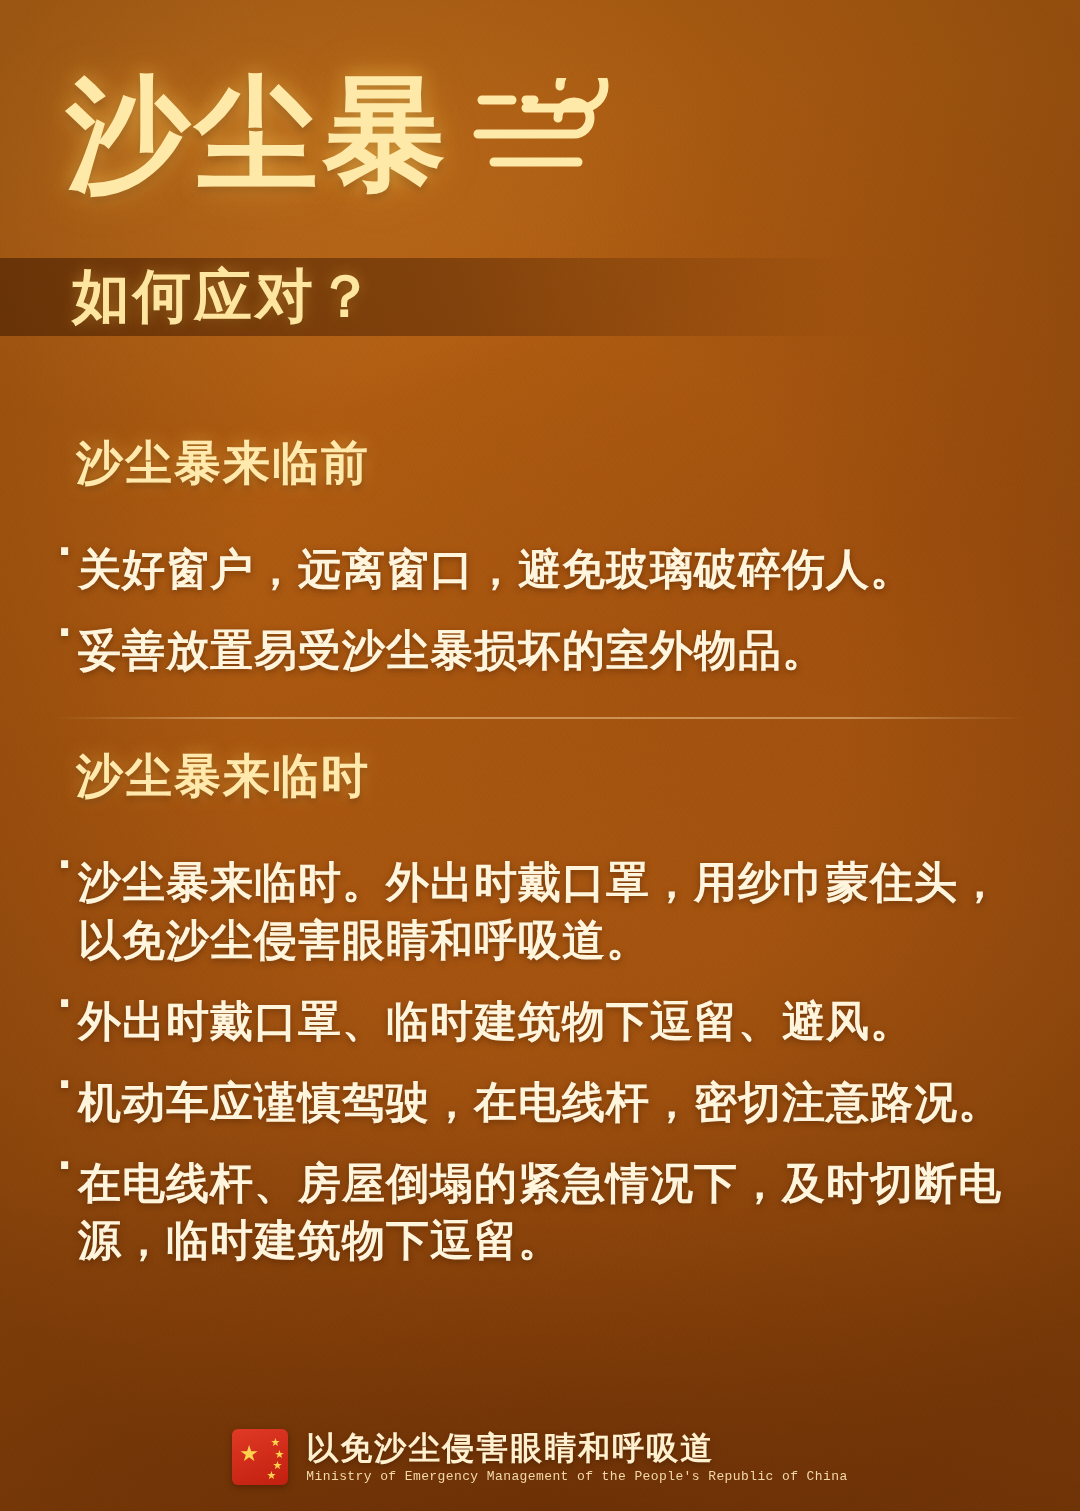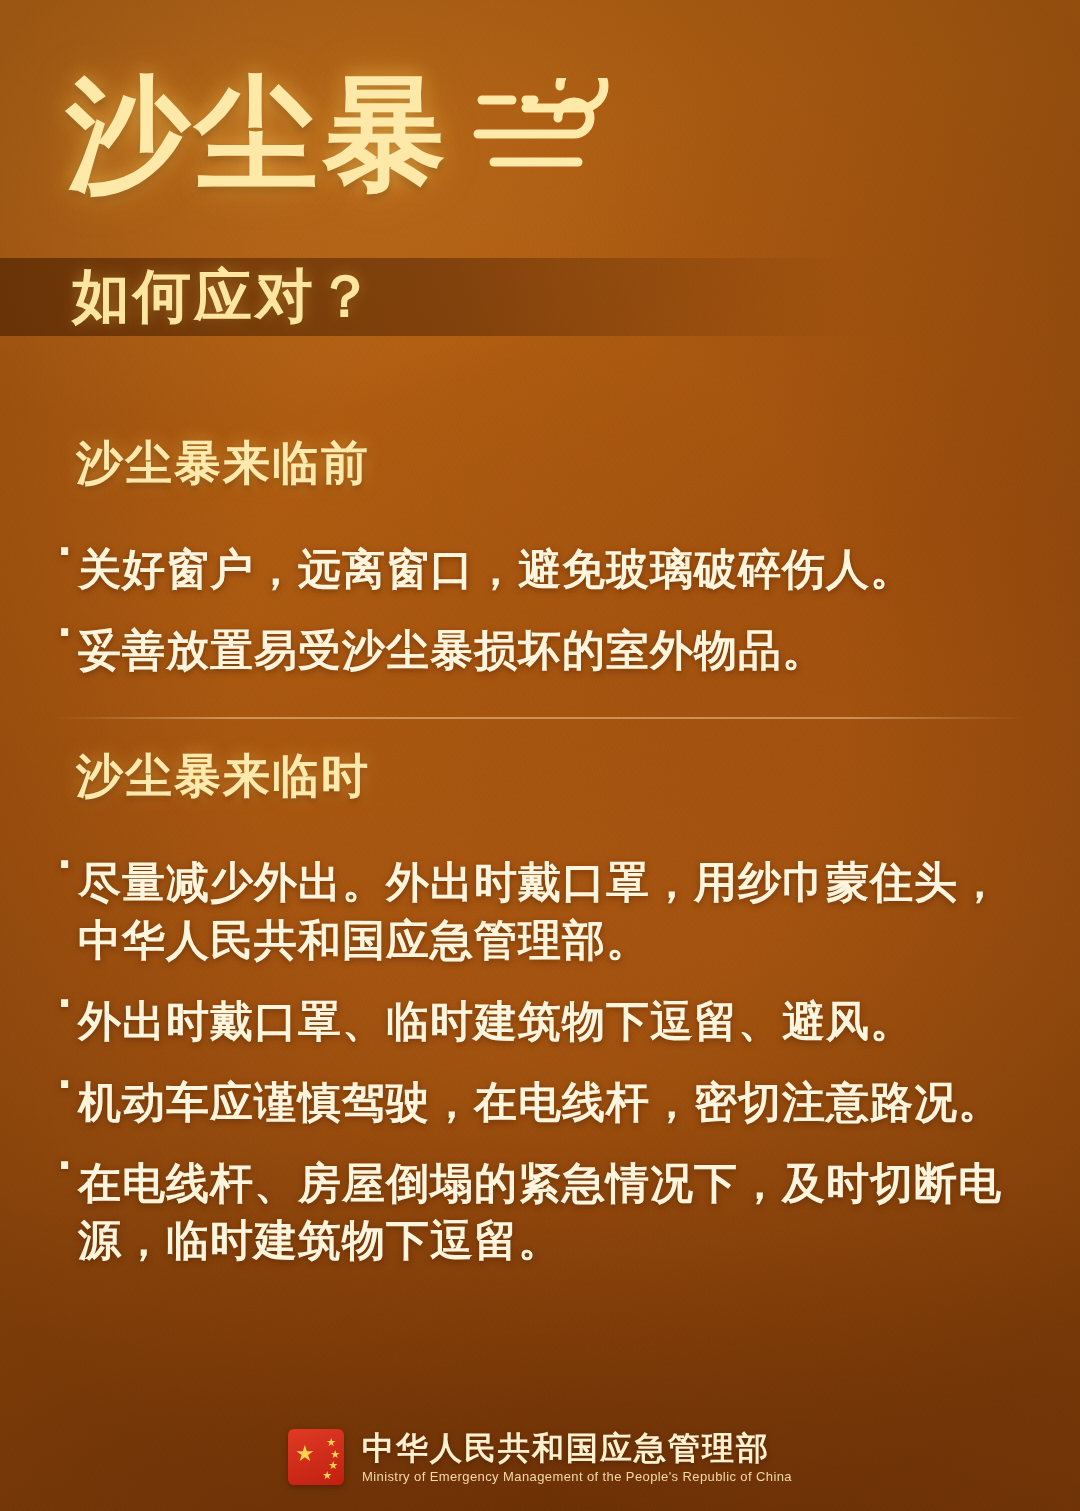--- a/index.html
+++ b/index.html
@@ -175,21 +175,21 @@
   .footer-cn {
     font-family: "DejaVu Sans", "Liberation Sans", sans-serif;
     font-weight: bold;
     font-size: 32px;
     letter-spacing: 2px;
     color: #fff1cf;
     line-height: 1.15;
     text-shadow: 0 2px 5px rgba(70,28,0,0.55);
   }
   .footer-en {
-    font-family: Liberation Sans, sans-serif;
+    font-family: Liberation Mono, monospace;
     font-size: 13px;
     letter-spacing: 0.4px;
     color: #f4d9ab;
     margin-top: 3px;
   }
 </style>
 </head>
 <body>
 
 <div class="poster">
@@ -228,21 +228,21 @@
         <span class="btext">妥善放置易受沙尘暴损坏的室外物品。</span>
       </div>
     </div>
 
     <div class="divider"></div>
 
     <div class="section">
       <div class="section-heading">沙尘暴来临时</div>
       <div class="bullet">
         <span class="dot">·</span>
-        <span class="btext">尽量减少外出。外出时戴口罩，用纱巾蒙住头，中华人民共和国应急管理部。</span>
+        <span class="btext">沙尘暴来临时。外出时戴口罩，用纱巾蒙住头，以免沙尘侵害眼睛和呼吸道。</span>
       </div>
       <div class="bullet">
         <span class="dot">·</span>
         <span class="btext">外出时戴口罩、临时建筑物下逗留、避风。</span>
       </div>
       <div class="bullet">
         <span class="dot">·</span>
         <span class="btext">机动车应谨慎驾驶，在电线杆，密切注意路况。</span>
       </div>
       <div class="bullet">
@@ -255,17 +255,17 @@
 
   <div class="footer">
     <div class="emblem">
       <span class="star s1">★</span>
       <span class="star s2">★</span>
       <span class="star s3">★</span>
       <span class="star s4">★</span>
       <span class="star s5">★</span>
     </div>
     <div class="footer-text">
-      <div class="footer-cn">中华人民共和国应急管理部</div>
+      <div class="footer-cn">以免沙尘侵害眼睛和呼吸道</div>
       <div class="footer-en">Ministry of Emergency Management of the People's Republic of China</div>
     </div>
   </div>
 </div>
 
 </body></html>

